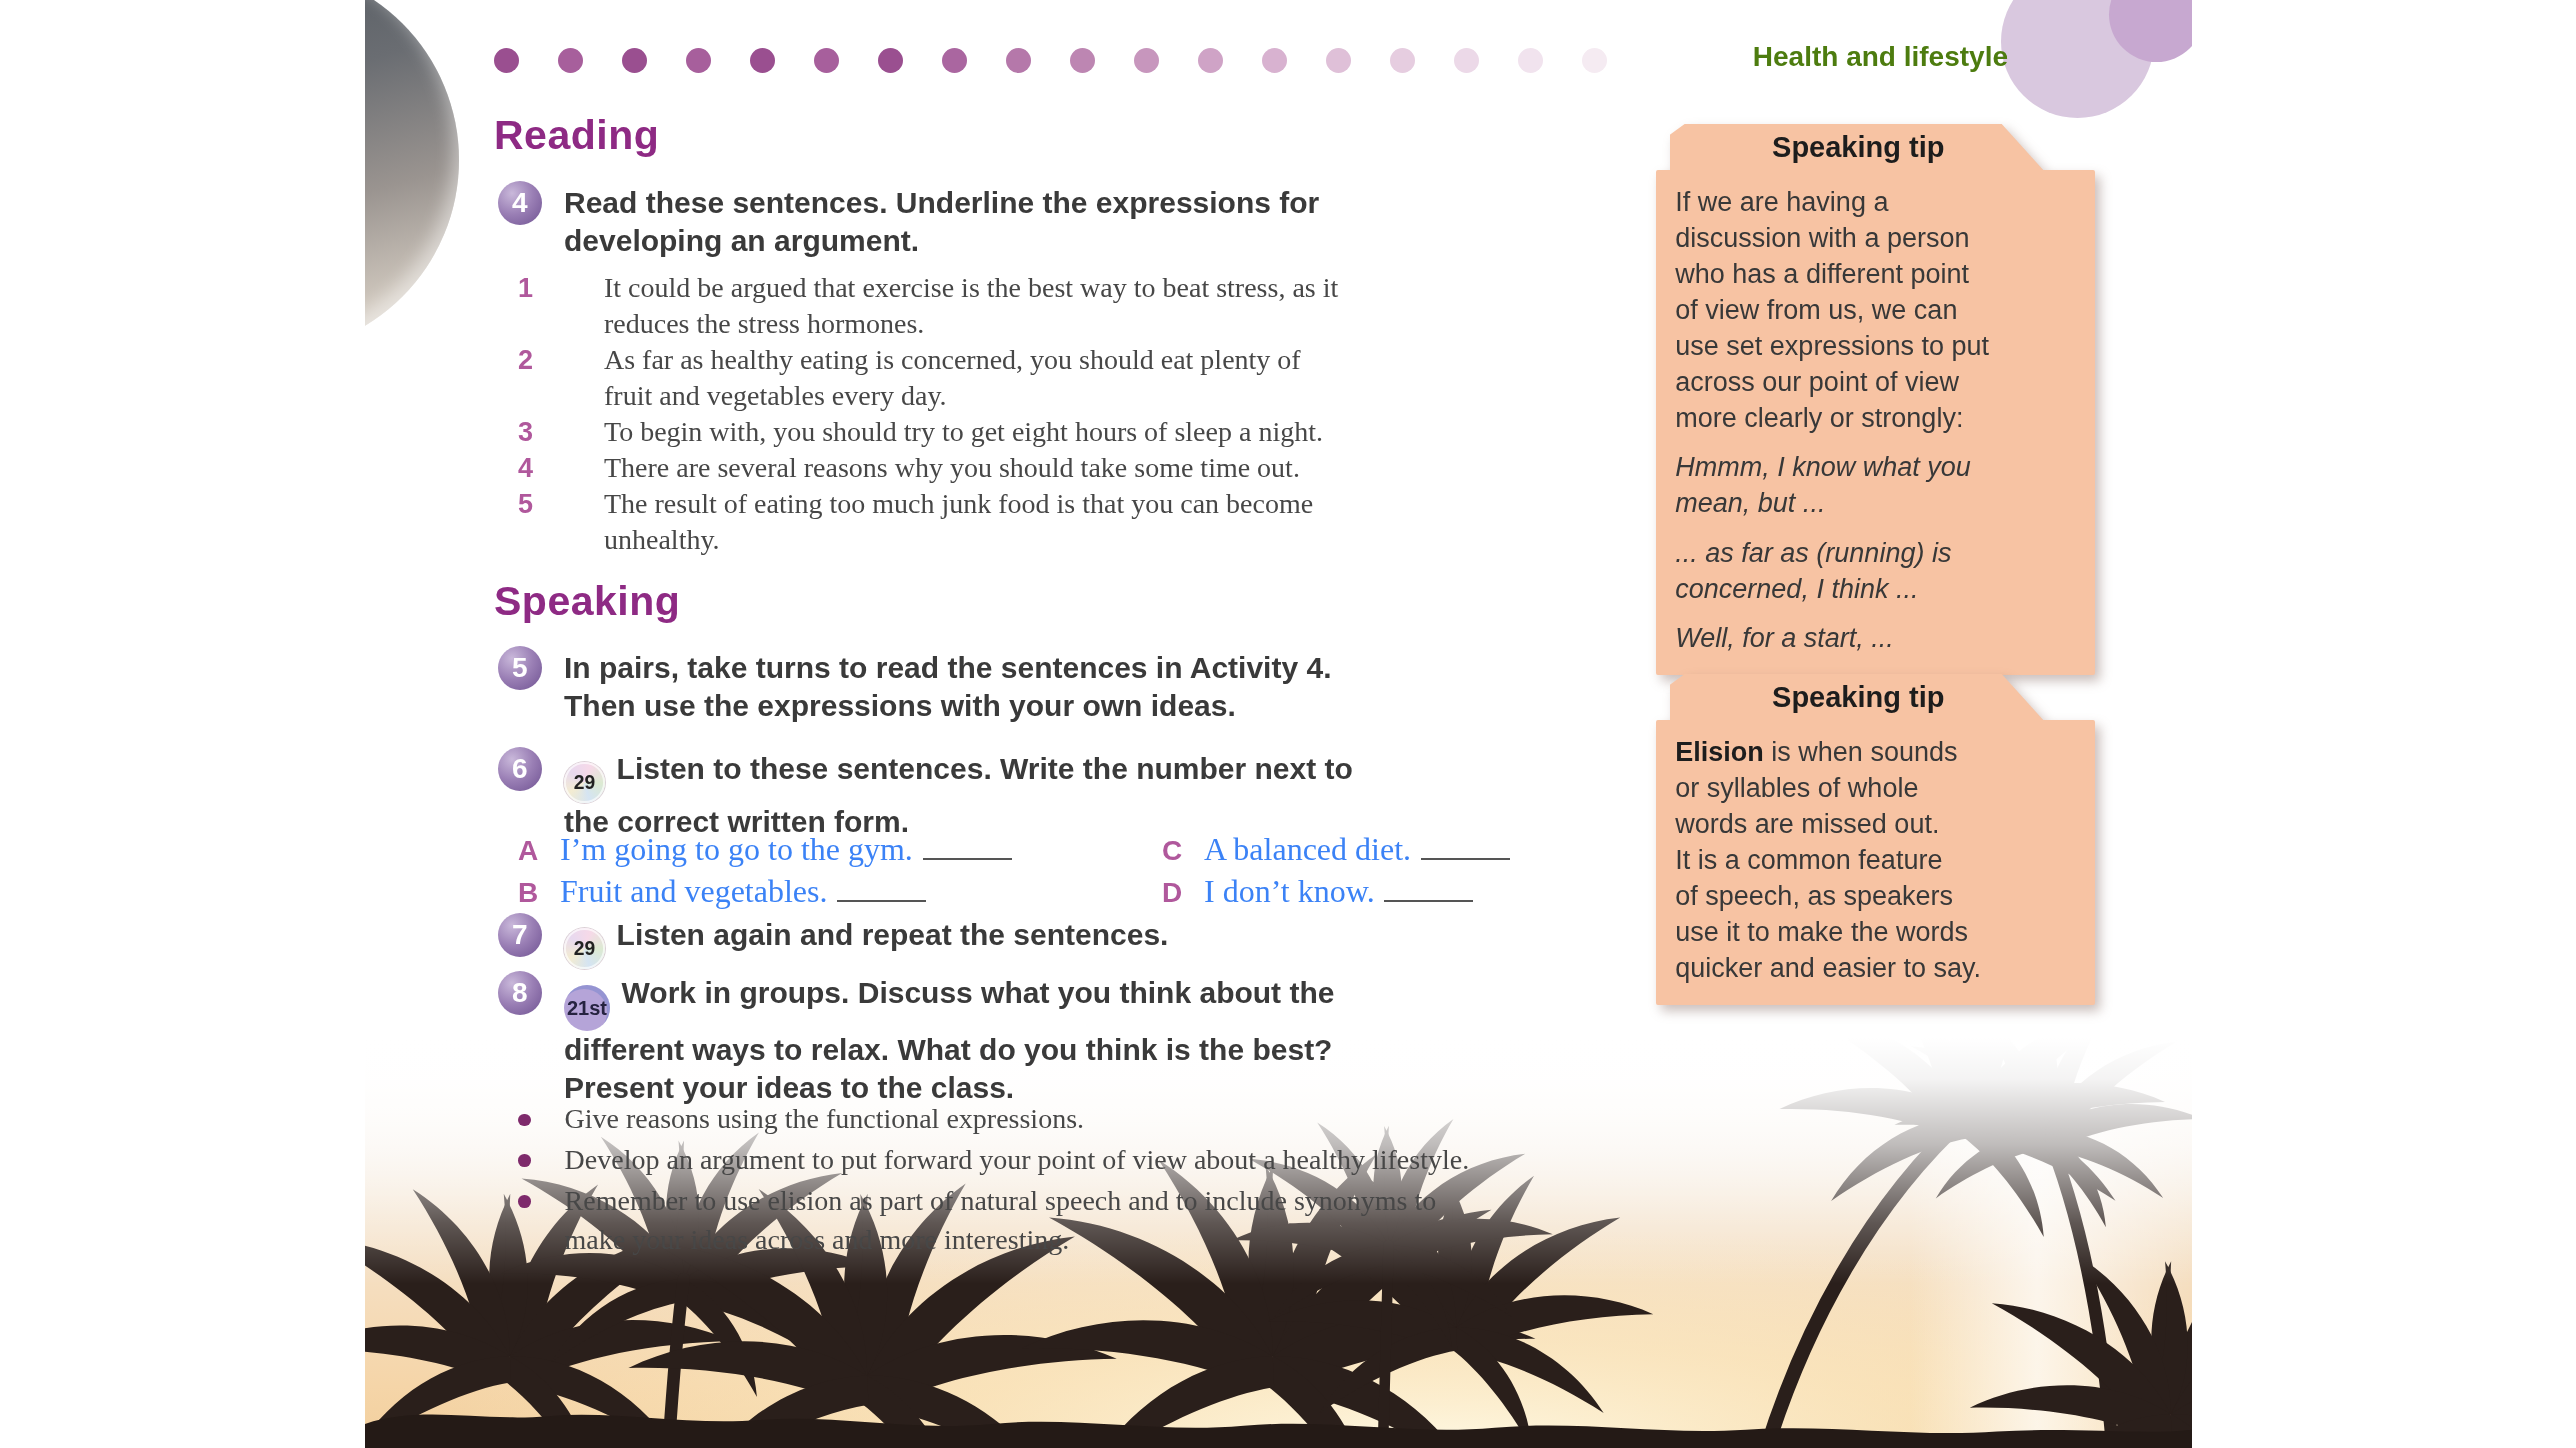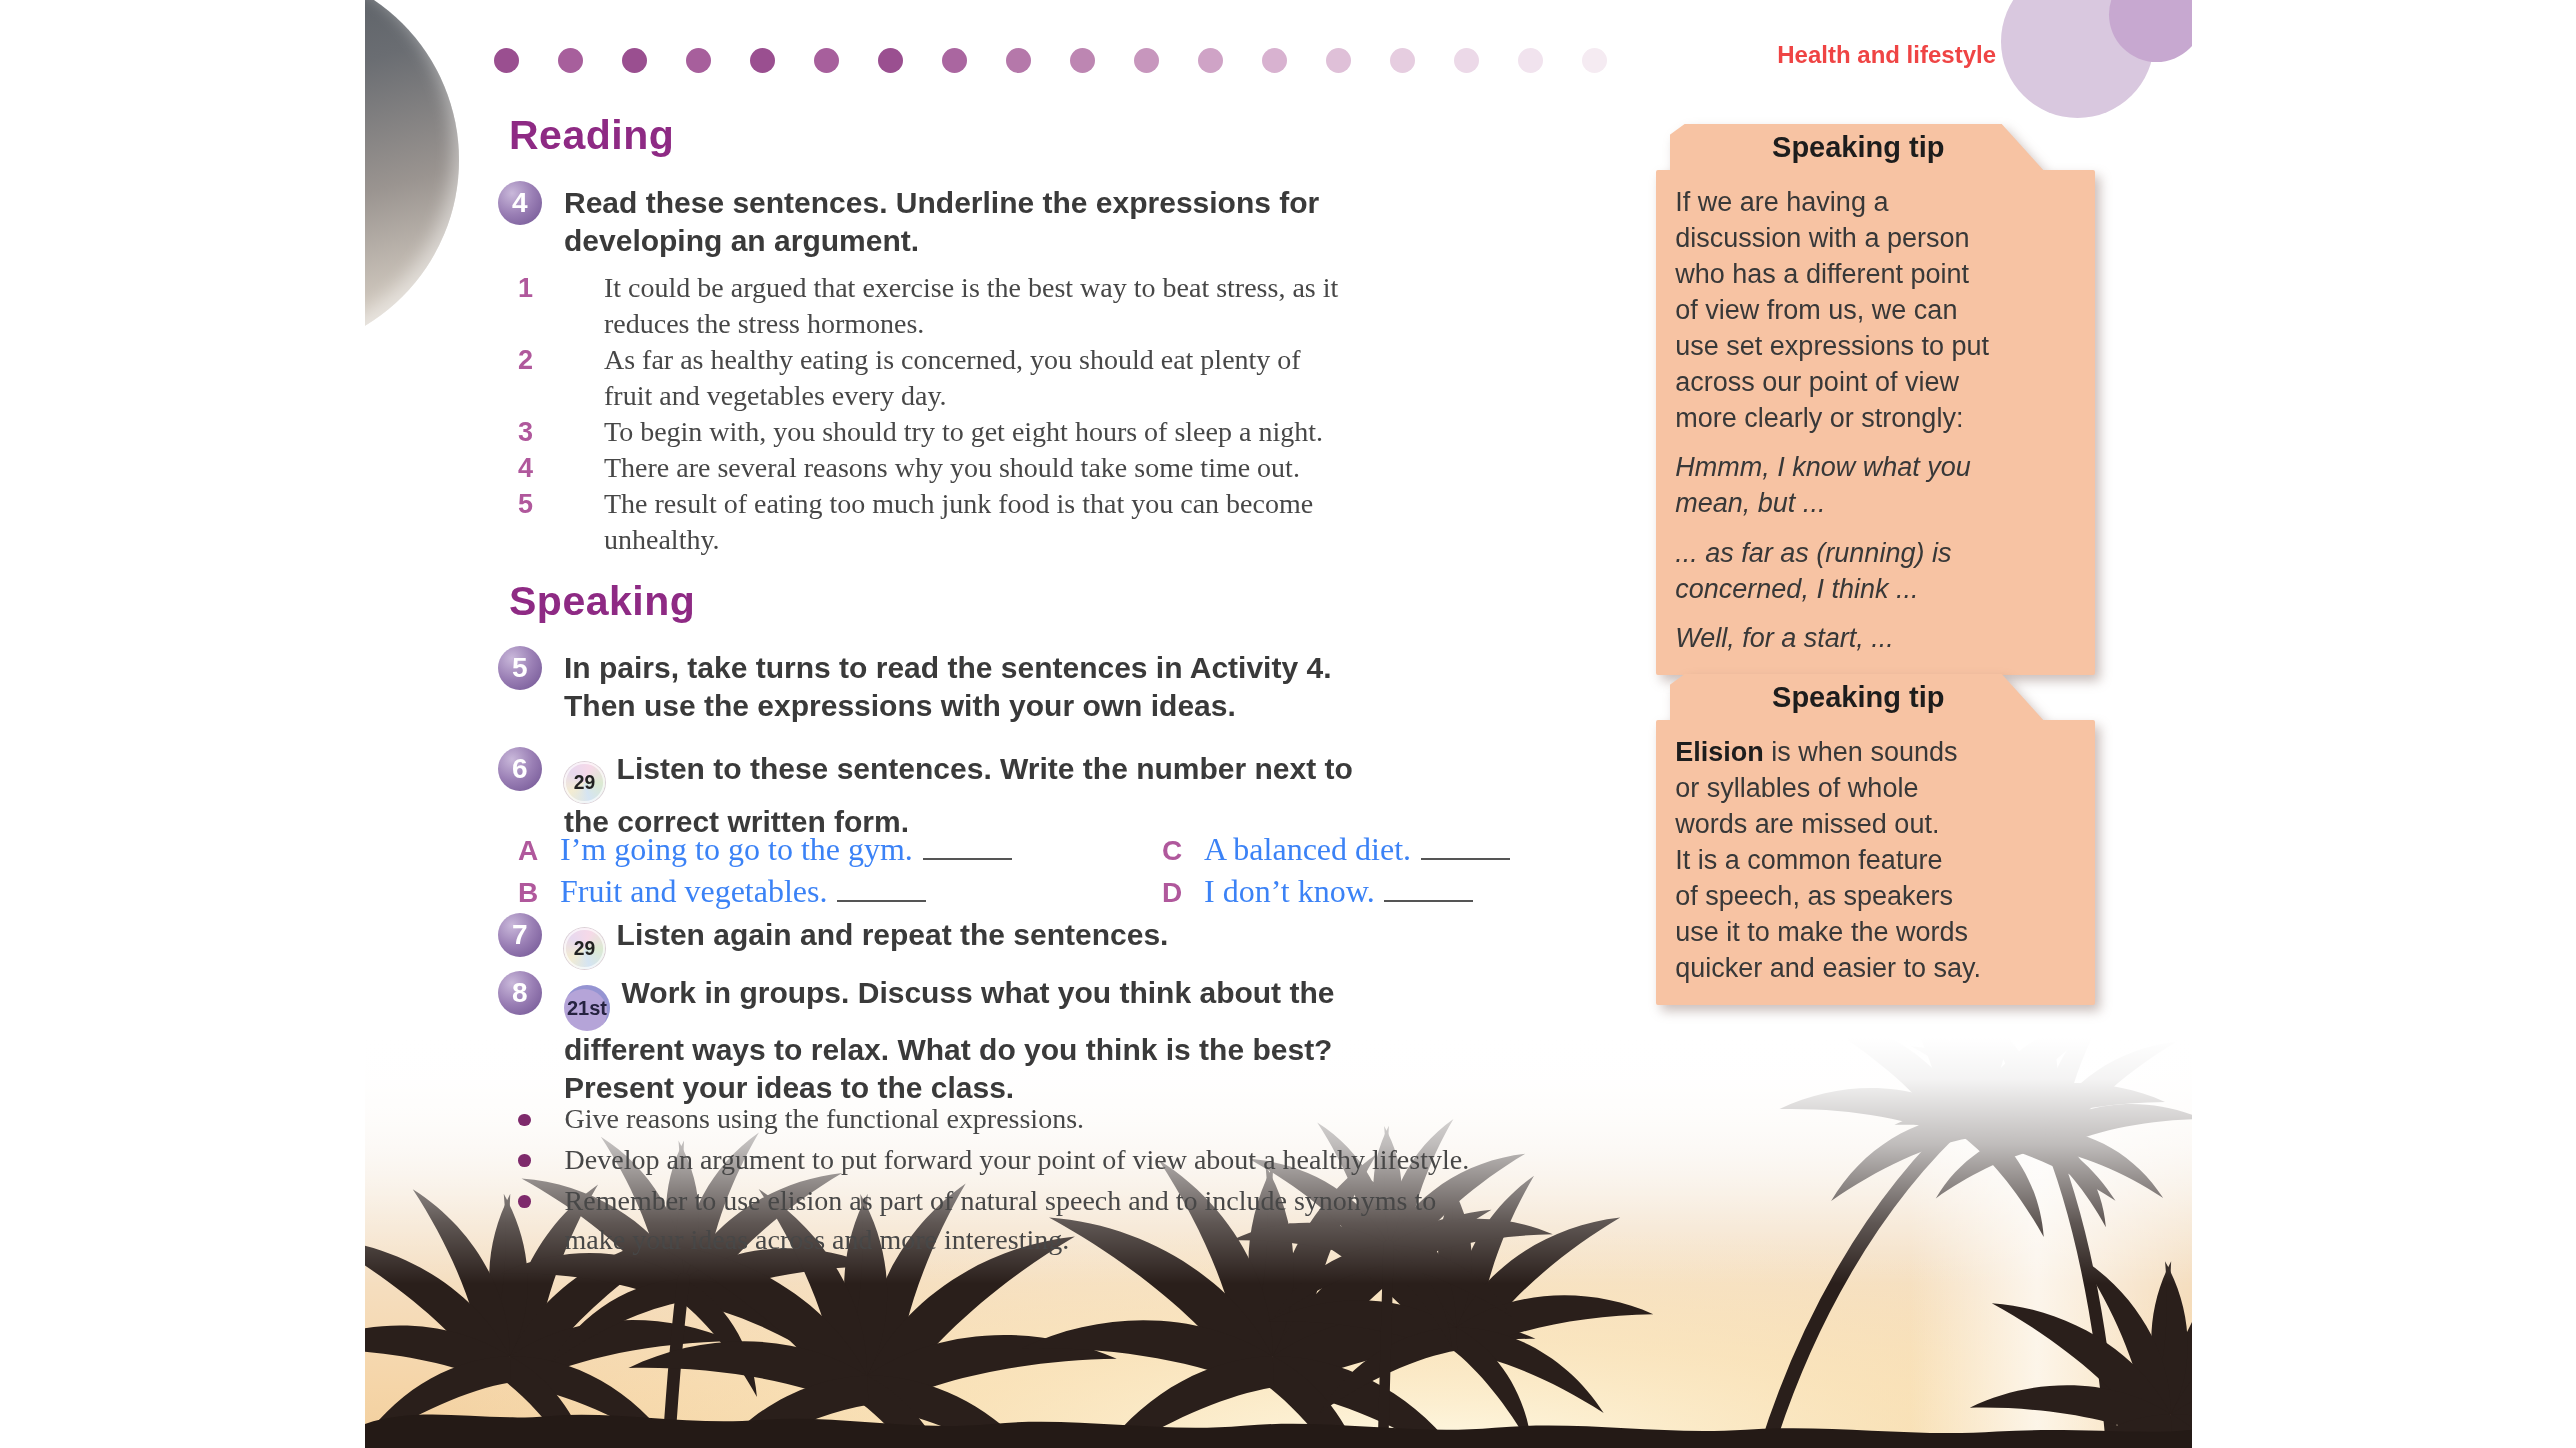--- a/index.html
+++ b/index.html
@@ -10,27 +10,27 @@
 
   
   .left-circle { position:absolute; left:-292px; top:-33px; width:386px; height:386px; border-radius:50%;
     background:linear-gradient(165deg,#4e555c 0%,#6a6d72 35%,#9a9490 62%,#cfc7bd 85%,#e7e0d6 100%);
     box-shadow: inset -5.8px -9.7px 17.4px rgba(255,255,255,.45); z-index:3; }
 
   
   .dots-row { position:absolute; left:129px; top:48px; display:flex; gap:39px; z-index:4; }
   .dot { width:25px; height:25px; border-radius:50%; display:inline-block; }
 
-  .unit-title { position:absolute; top:41px; right:196px; font-size:24px; font-weight:bold; color:#ef4444; z-index:5; }
+  .unit-title { position:absolute; top:41px; right:184px; font-size:28px; font-weight:bold; color:#4d7c0f; z-index:5; }
 
   .deco-circle { position:absolute; border-radius:50%; z-index:2; }
   .deco-big { left:1636px; top:-35px; width:153px; height:153px; background:#d9c8df; }
   .deco-small { left:1744px; top:-33px; width:95px; height:95px; background:#c7a8d0; }
 
-  .section-heading { position:absolute; left:144px; font-size:41px; font-weight:bold; color:#8e2a84; letter-spacing:0.5px; z-index:5; }
+  .section-heading { position:absolute; left:129px; font-size:41px; font-weight:bold; color:#8e2a84; letter-spacing:0.5px; z-index:5; }
   .heading-reading { top:112px; }
   .heading-speaking { top:578px; }
 
   .activity { position:absolute; left:129px; width:1159px; z-index:5; }
   .num-circle { position:absolute; left:3.9px; top:-2.9px; width:44px; height:44px; border-radius:50%;
     background:radial-gradient(circle at 32% 28%, #c9b8da 0%, #9a7fb5 48%, #6e5191 100%);
     color:#fff; font-weight:bold; font-size:28px; display:flex; align-items:center; justify-content:center; }
   .act-body { margin-left:70px; width:1082px; }
   .instruction { font-size:30px; font-weight:bold; color:#3a3a3a; line-height:38px; white-space:pre-line; }
 

